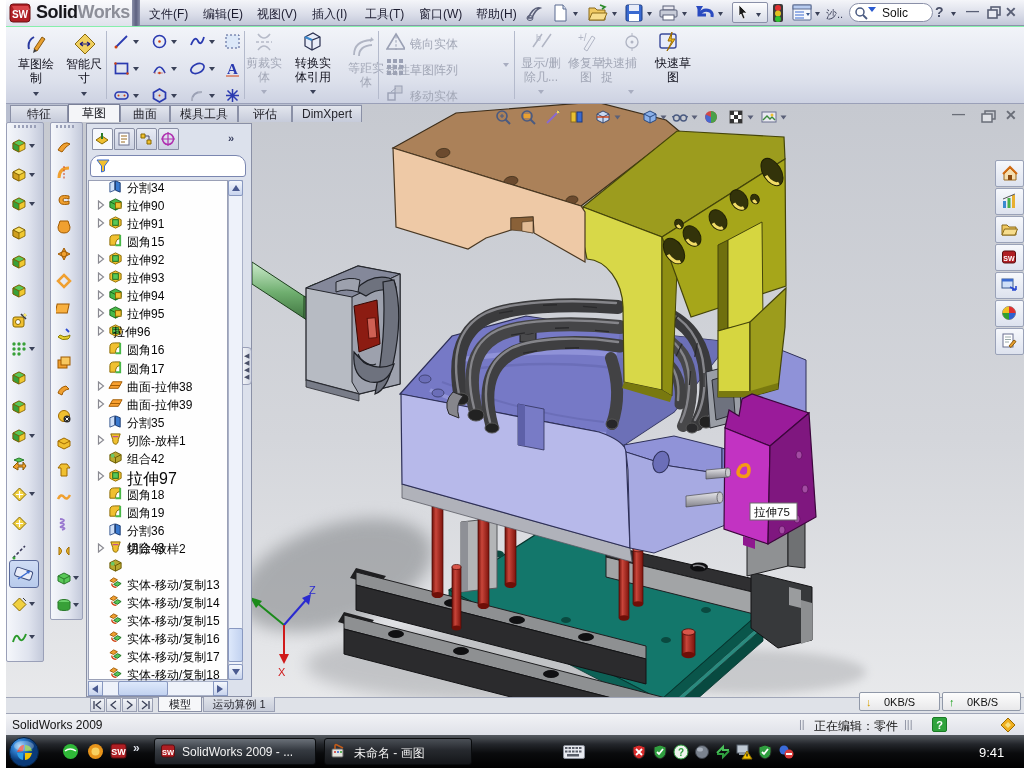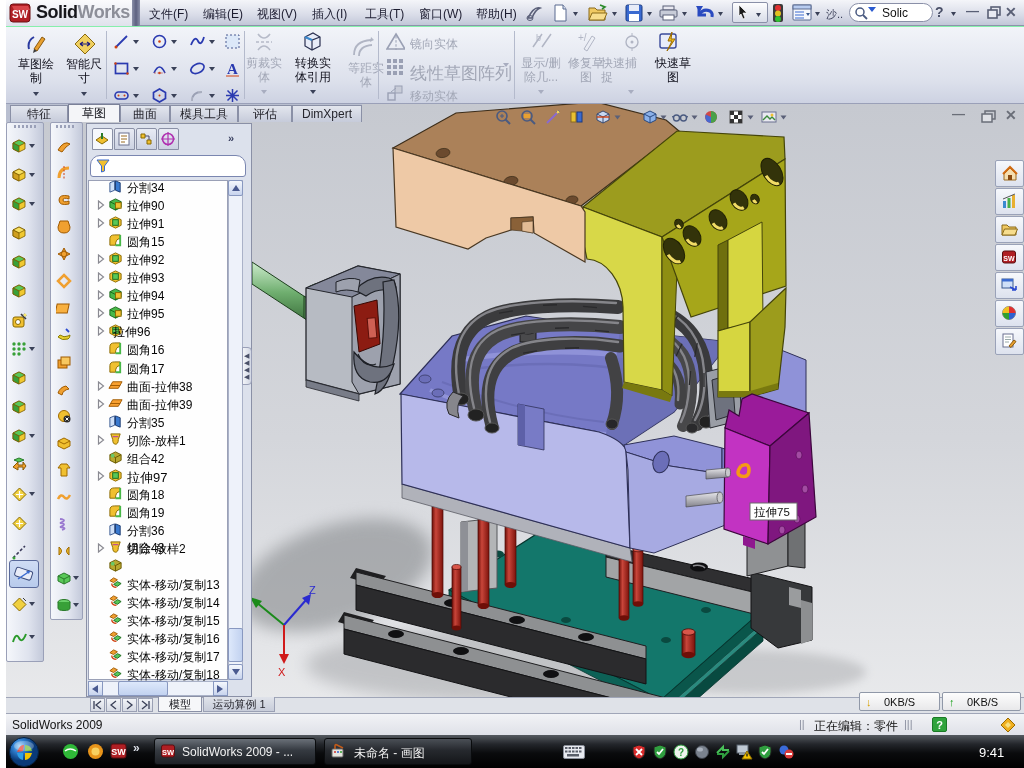--- a/index.html
+++ b/index.html
@@ -238,21 +238,21 @@
           <rect x="7" y="1" width="4" height="4"></rect>
           <rect x="13" y="1" width="4" height="4"></rect>
           <rect x="1" y="7" width="4" height="4"></rect>
           <rect x="7" y="7" width="4" height="4"></rect>
           <rect x="13" y="7" width="4" height="4"></rect>
           <rect x="1" y="13" width="4" height="4"></rect>
           <rect x="7" y="13" width="4" height="4"></rect>
           <rect x="13" y="13" width="4" height="4"></rect>
         </g>
       </svg>
-<div class="abs" style="left:404px;top:35px;font-size:17px;color:#a2a7b6;">线性草图阵列</div>
+<div class="abs" style="left:380px;top:35px;font-size:12px;color:#a2a7b6;">线性草图阵列</div>
 <svg class="abs" style="left:380px;top:57px" width="19" height="19" viewBox="0 0 19 19">
         <rect x="2" y="9" width="7" height="7" fill="none" stroke="#9aa0b4" stroke-width="1.4"></rect>
         <rect x="9" y="2" width="7" height="7" fill="#c8ccd8" stroke="#9aa0b4"></rect>
         <path d="M5 8 L10 4" stroke="#9aa0b4"></path>
       </svg>
 <div class="abs" style="left:404px;top:61px;font-size:12px;color:#a2a7b6;">移动实体</div>
 <svg class="abs" style="left:496px;top:35px" width="8" height="6" viewBox="0 0 8 6">
         <path d="M1 1 L7 1 L4 5 Z" fill="#a8adc0"></path>
       </svg>
 <div class="abs" style="left:508px;top:4px;width:1px;height:68px;background:#b4bacc;"></div>
@@ -630,21 +630,21 @@
       <circle cx="5" cy="6" r="2" fill="#68c868"></circle>
     </svg>
 <div class="abs" style="left:121px;top:451px;font-size:12px;color:#060606;white-space:nowrap;">组合42</div>
 <svg class="abs" style="left:91px;top:471px" width="8" height="10" viewBox="0 0 8 10">
       <path d="M1.5 1 L6.5 5 L1.5 9 Z" fill="none" stroke="#8a8a92" stroke-width="1.2"></path>
     </svg>
 <svg class="abs" style="left:102px;top:468px" width="15" height="15" viewBox="0 0 16 16">
       <path d="M2 5 L8 2 L14 5 L14 11 L8 14 L2 11 Z" fill="#f0c030" stroke="#8a6a00"></path>
       <rect x="5" y="5" width="6" height="6" fill="#58c858" stroke="#1a6a1a"></rect>
     </svg>
-<div class="abs" style="left:121px;top:469px;font-size:13px;color:#060606;white-space:nowrap;">拉伸97</div>
+<div class="abs" style="left:121px;top:469px;font-size:16px;color:#060606;white-space:nowrap;">拉伸97</div>
 <svg class="abs" style="left:102px;top:486px" width="15" height="15" viewBox="0 0 16 16">
       <path d="M2 13 L2 6 Q2 2 7 2 L13 2 L13 6 Q8 6 8 13 Z" fill="#f0c030" stroke="#8a6a00"></path>
       <path d="M13 2 L13 13 L8 13" fill="none" stroke="#48b848" stroke-width="2"></path>
     </svg>
 <div class="abs" style="left:121px;top:487px;font-size:12px;color:#060606;white-space:nowrap;">圆角18</div>
 <svg class="abs" style="left:102px;top:504px" width="15" height="15" viewBox="0 0 16 16">
       <path d="M2 13 L2 6 Q2 2 7 2 L13 2 L13 6 Q8 6 8 13 Z" fill="#f0c030" stroke="#8a6a00"></path>
       <path d="M13 2 L13 13 L8 13" fill="none" stroke="#48b848" stroke-width="2"></path>
     </svg>
 <div class="abs" style="left:121px;top:505px;font-size:12px;color:#060606;white-space:nowrap;">圆角19</div>

